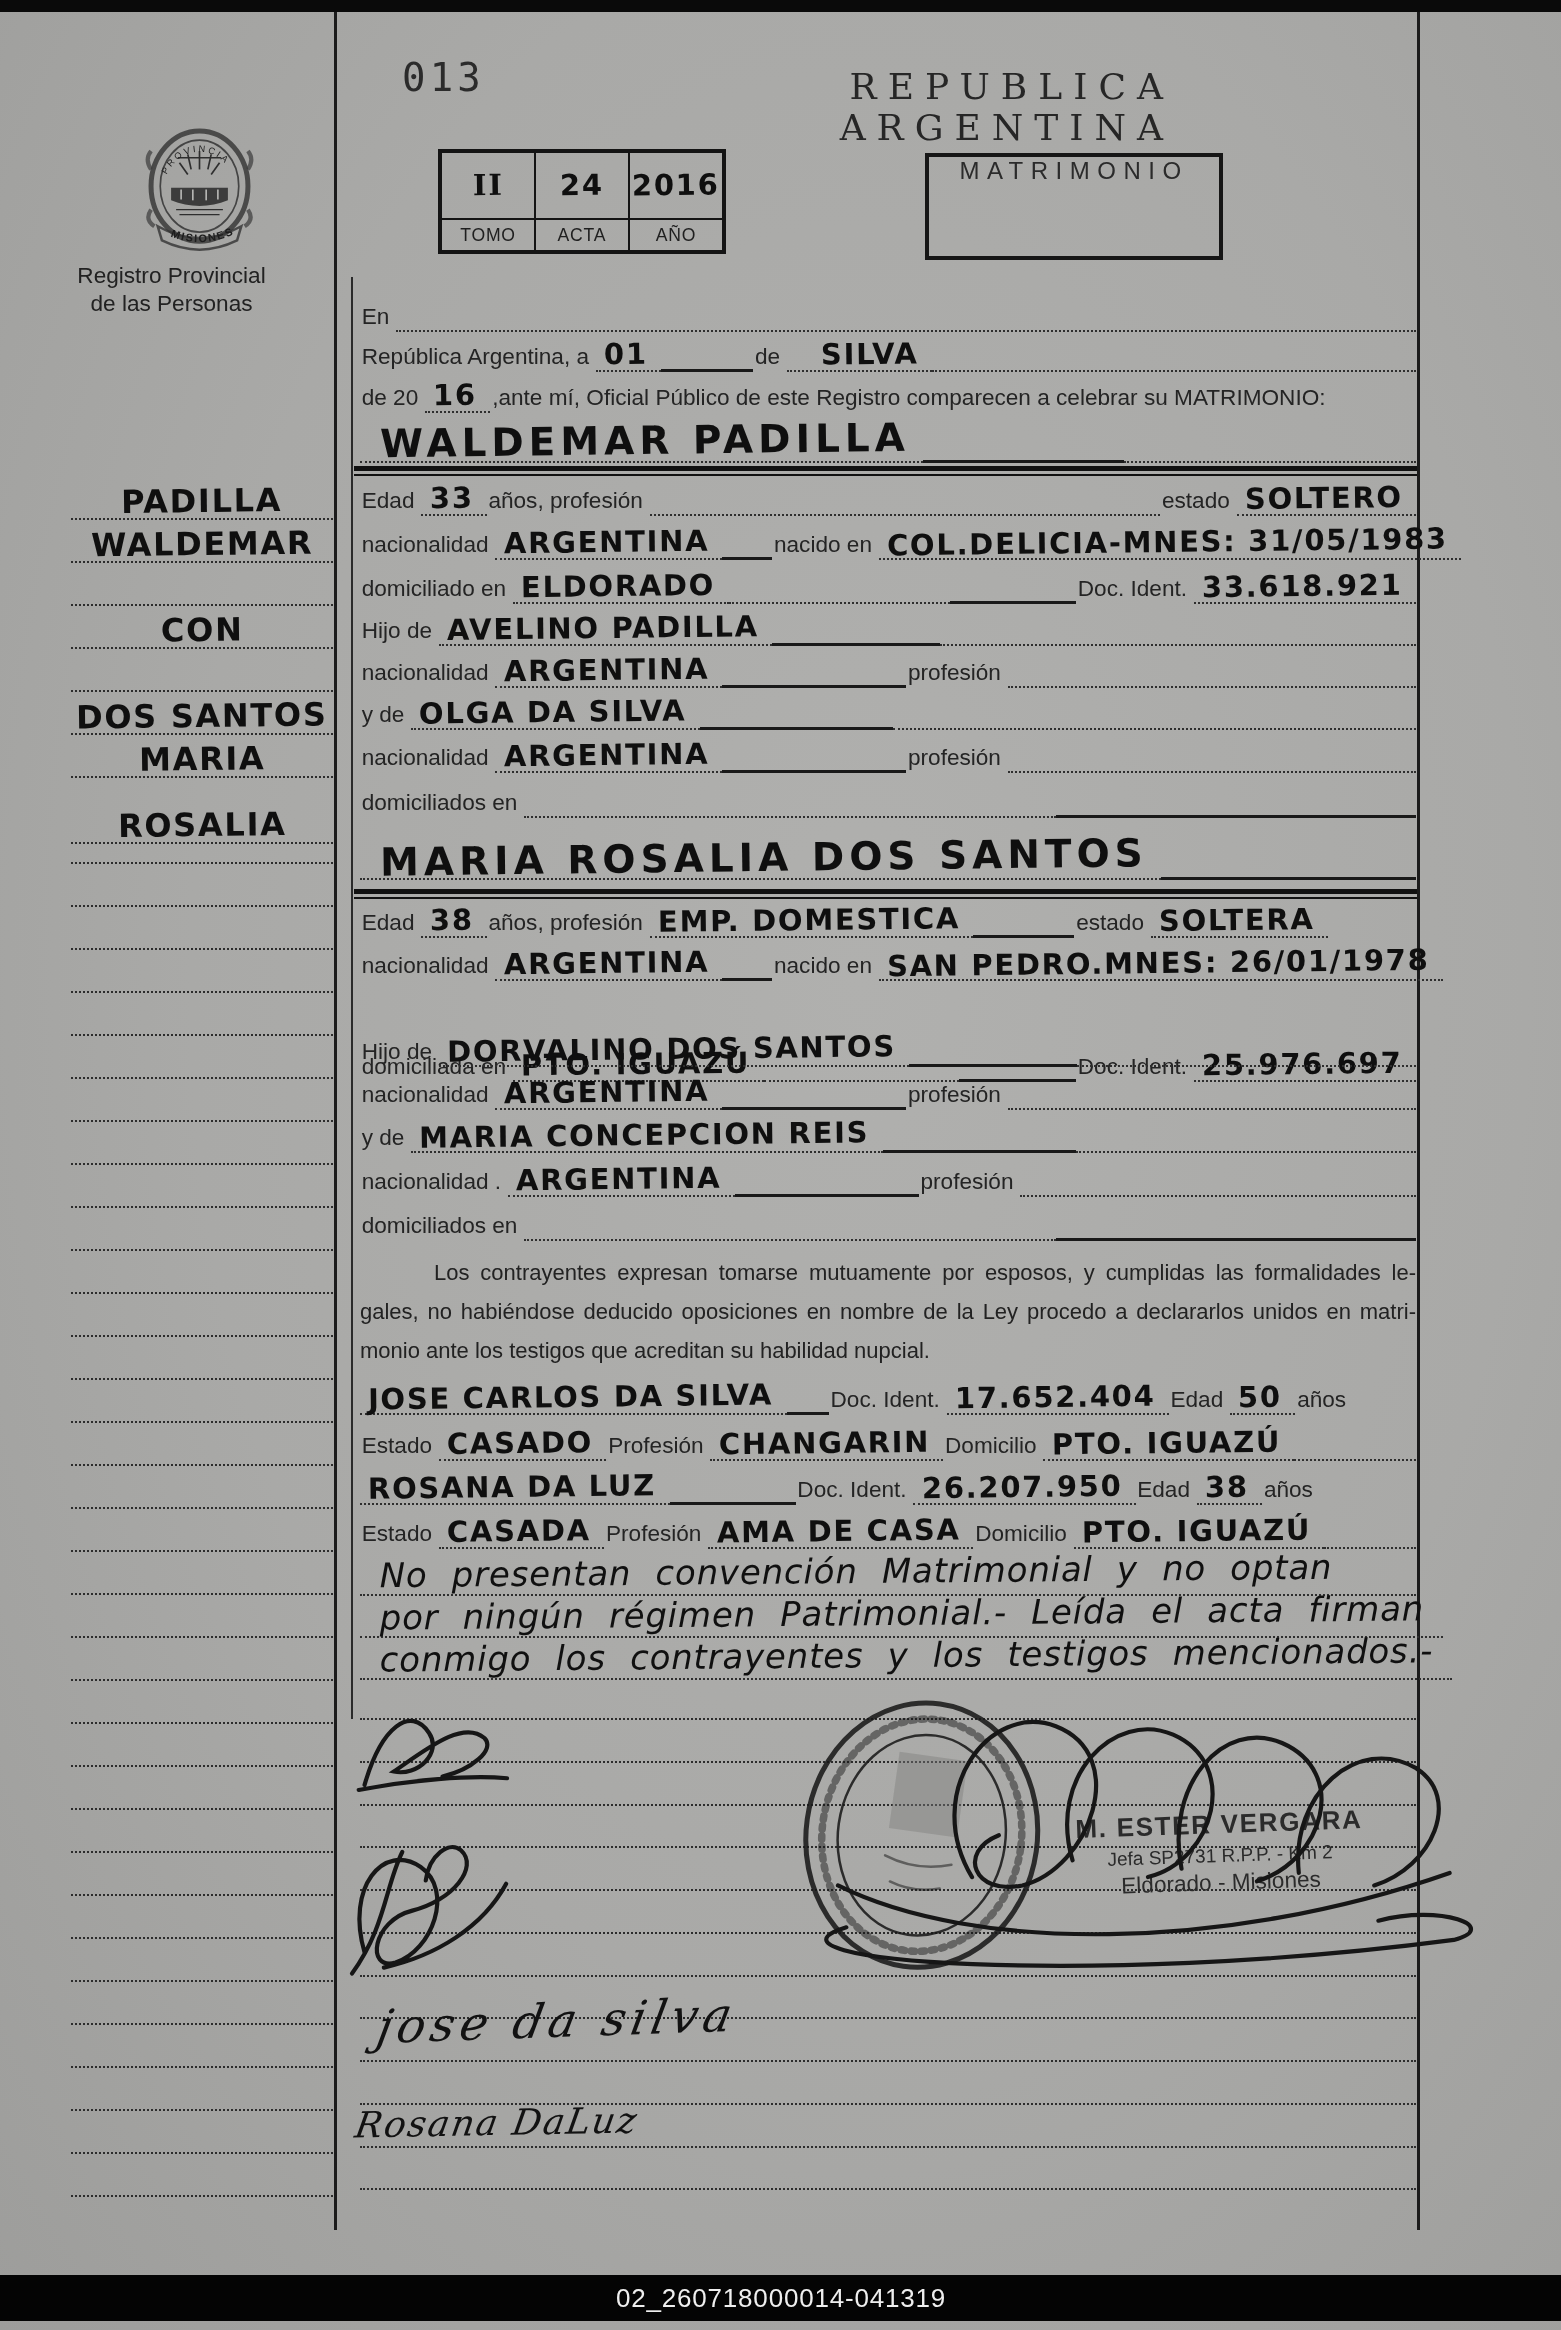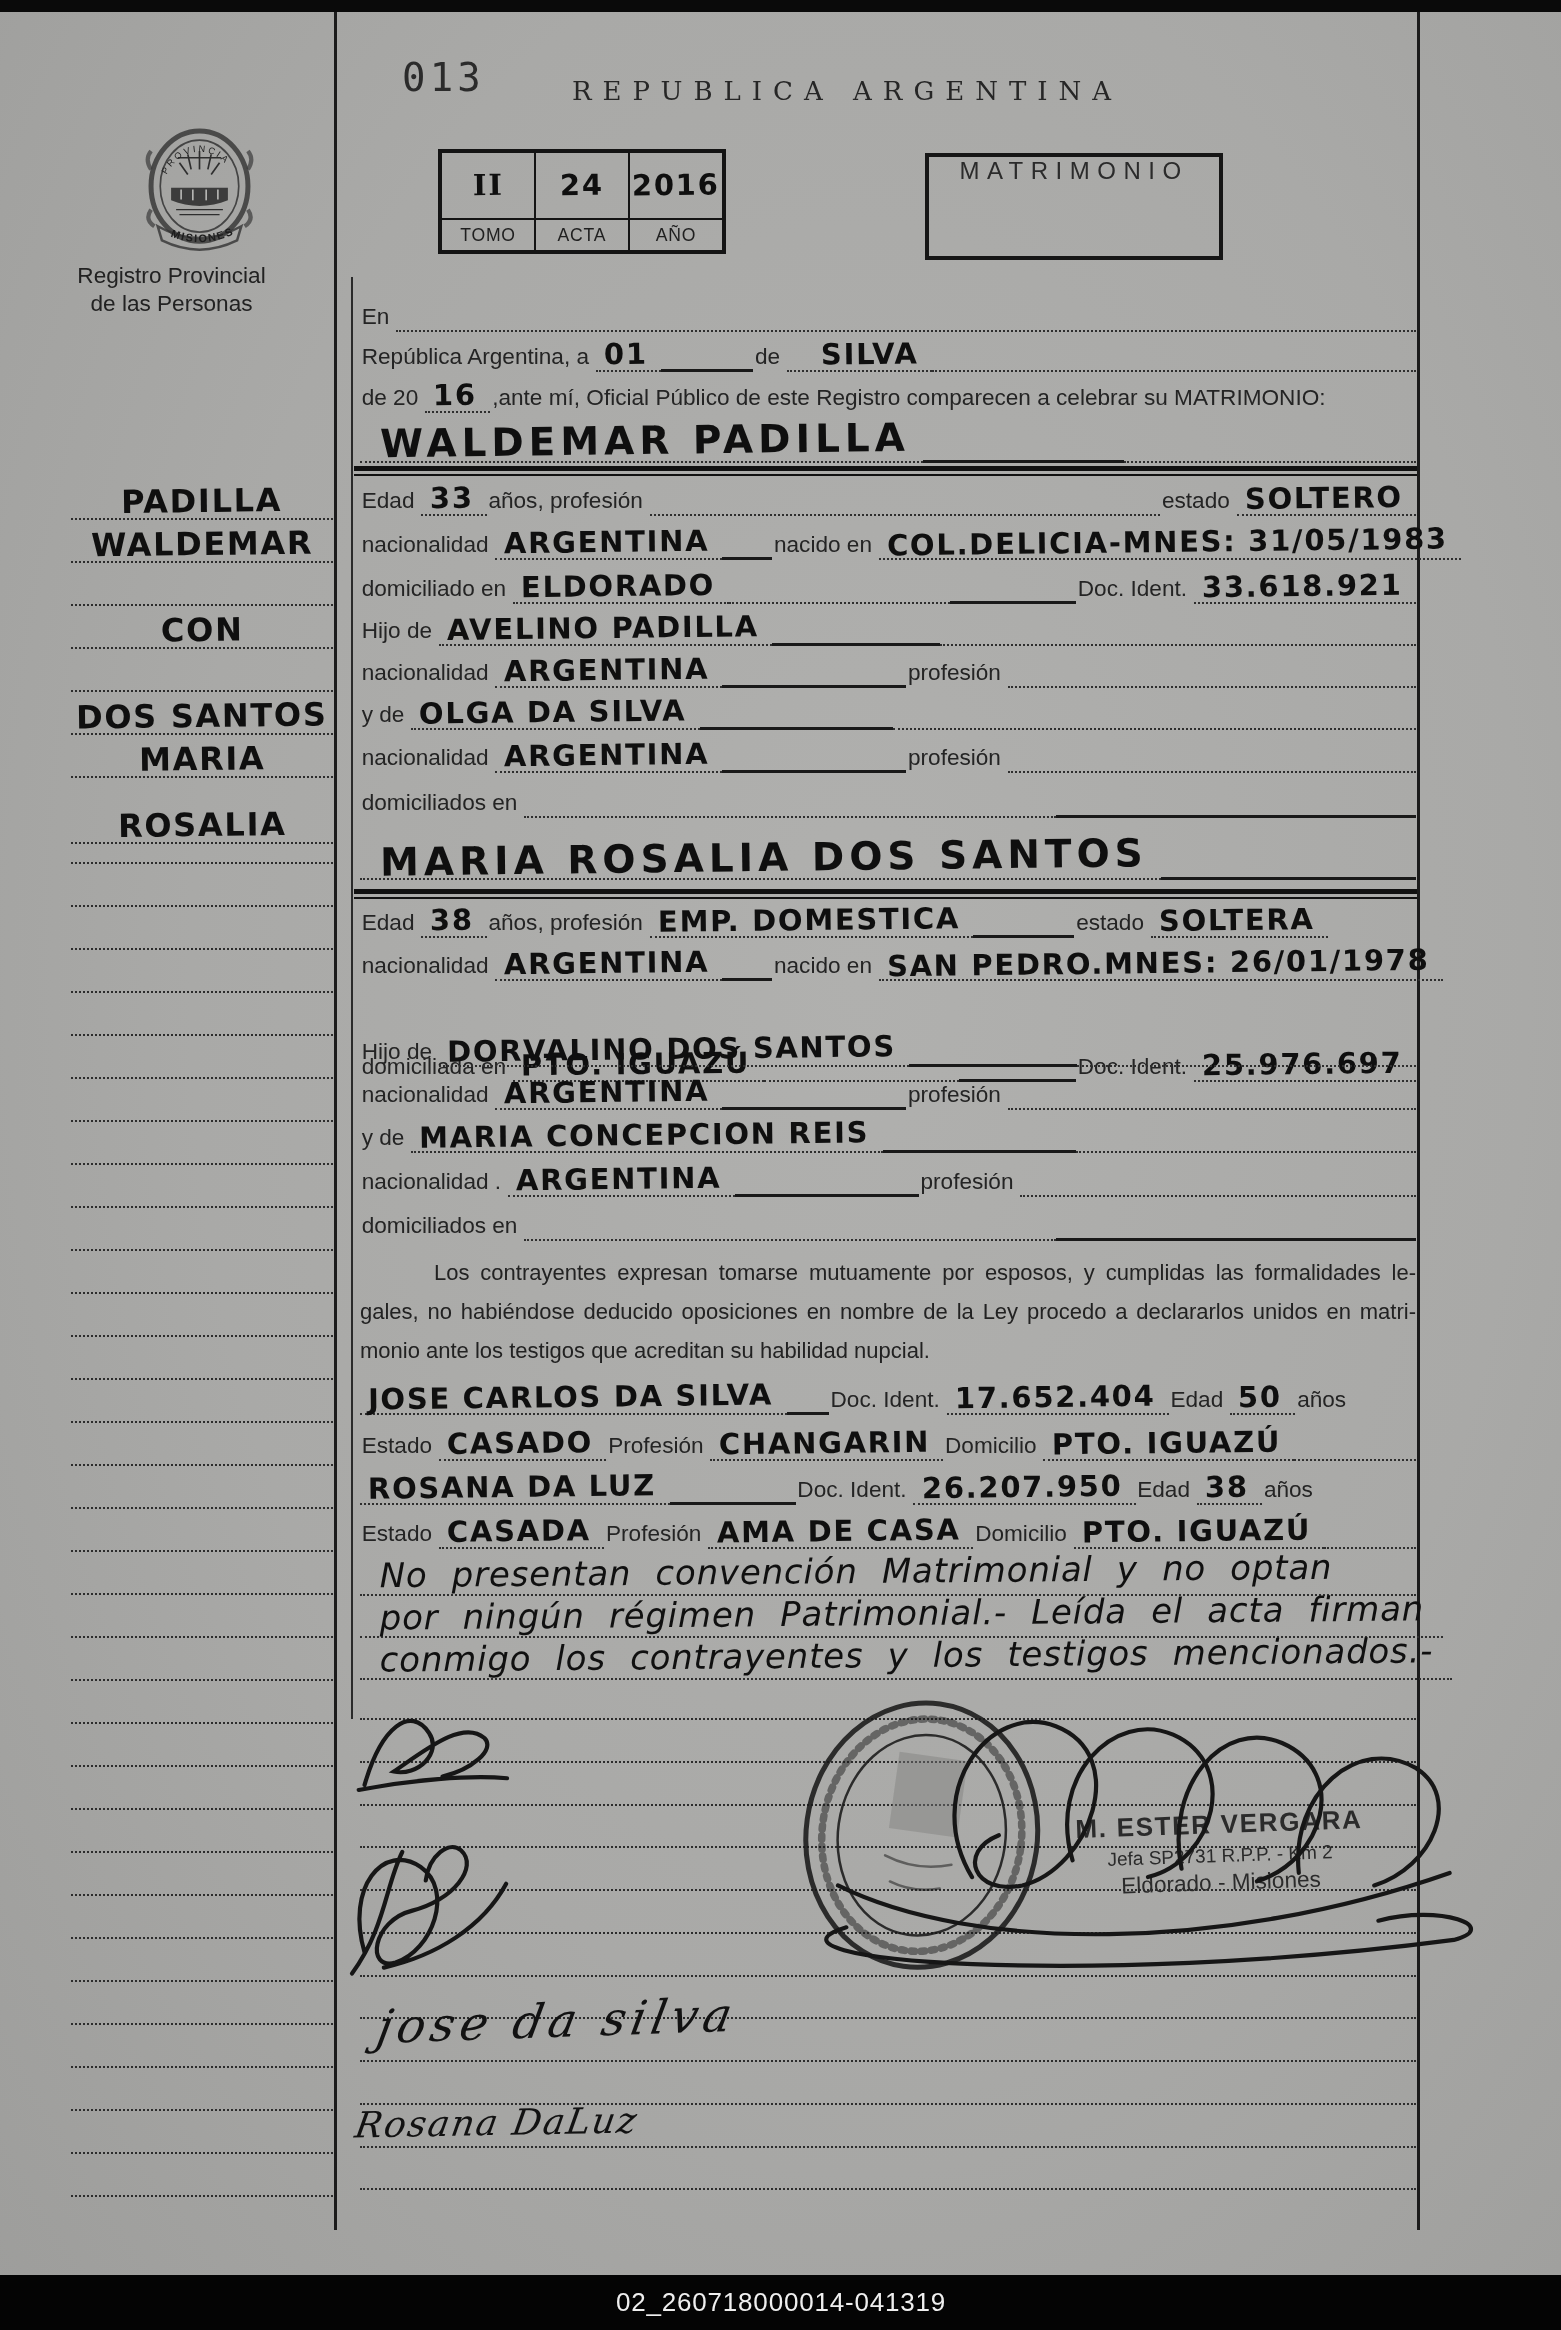--- a/index.html
+++ b/index.html
@@ -1,35 +1,35 @@
 <!DOCTYPE html>
 <html style="font-size:13.4px"><head>
 <meta charset="utf-8">
 <style>
   html,body{margin:0;padding:0;background:#111;}
   .page{position:relative;width:1562px;height:2330px;overflow:hidden;
         background:radial-gradient(ellipse at 55% 42%, #b0b0ae 0%, #a9a9a7 55%, #9d9d9b 100%);
         font-family:"Liberation Sans", sans-serif;color:#1d1d1d;}
   .edge-top{position:absolute;left:0;top:0;width:1562px;height:11.7px;background:#0a0a0a;}
-  .footer-bar{position:absolute;left:0;top:2275px;width:1562px;height:55px;background:#040404;
+  .footer-bar{position:absolute;left:0;top:2275px;width:1562px;height:46px;background:#040404;
         display:flex;align-items:center;justify-content:center;}
   .footer-bar span{color:#efefef;font-size:26px;letter-spacing:0.8px;font-family:"Liberation Sans",sans-serif;}
 
   .vline{position:absolute;background:#1b1b1b;}
   #vline-margin{left:334px;top:11.7px;width:2.5px;height:2218px;}
   #vline-inner{left:351px;top:277px;width:1.7px;height:1442px;background:#2a2a2a;}
   #vline-right{left:1417px;top:11.7px;width:2.5px;height:2218px;}
 
   .divider{position:absolute;left:354px;width:1063px;height:3.4px;
            border-top:5.9px solid #111;border-bottom:2.5px solid #111;}
 
   .pagenum{position:absolute;left:402px;top:55px;font-family:"DejaVu Sans Mono",monospace;
            font-size:39px;letter-spacing:4.2px;color:#2b2b2b;}
-  .doc-title{position:absolute;left:520px;top:76px;width:654px;text-align:center;
-           font-family:"DejaVu Serif",serif;font-size:26px;letter-spacing:11px;color:#262626;}
+  .doc-title{position:absolute;left:520px;top:66px;width:654px;text-align:right;
+           font-family:"DejaVu Serif",serif;font-size:36px;letter-spacing:11px;color:#262626;}
 
   .regtable{position:absolute;left:438px;top:149px;width:282px;border:3.4px solid #141414;
             display:grid;grid-template-columns:1fr 1fr 1fr;grid-template-rows:67px 32px;}
   .regtable .cell{border:1.7px solid #141414;display:flex;align-items:center;justify-content:center;}
   .regtable .cap{font-size:17.6px;color:#1f1f1f;letter-spacing:0.8px;}
 
   .actbox{position:absolute;left:925px;top:153px;width:290px;height:99px;border:4.2px solid #161616;
           display:flex;align-items:flex-start;justify-content:center;}
   .actbox span{font-size:24px;letter-spacing:7.5px;color:#2b2b2b;}
 

